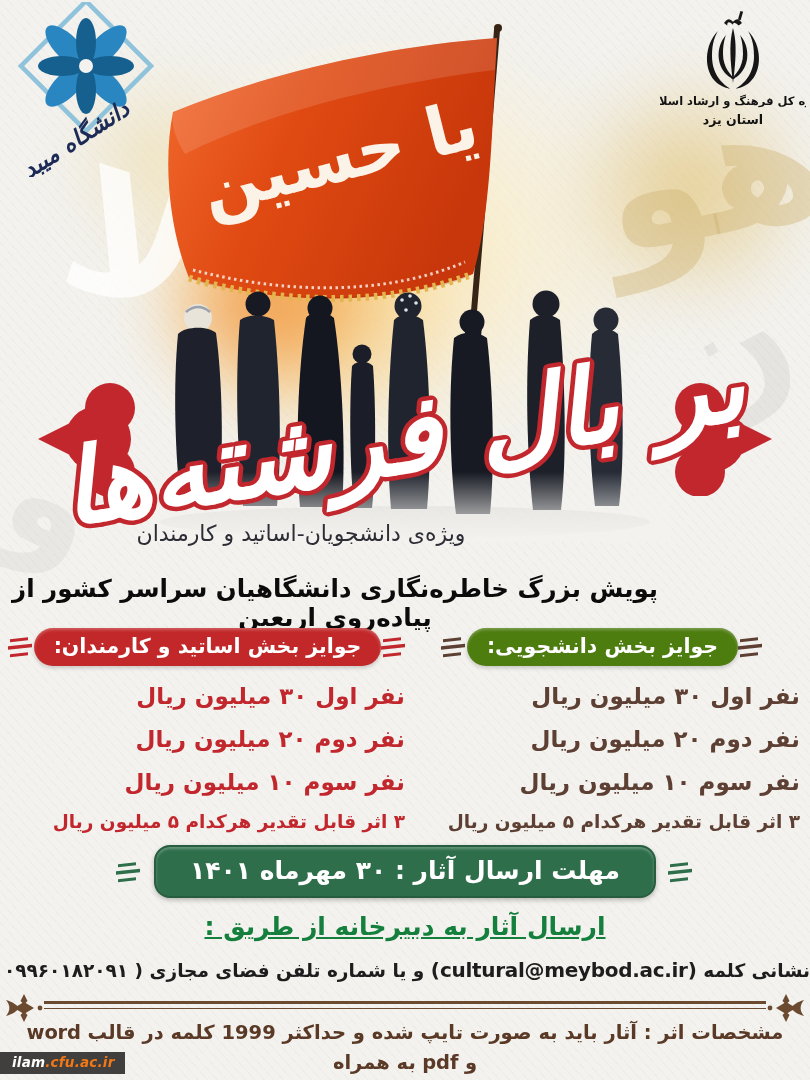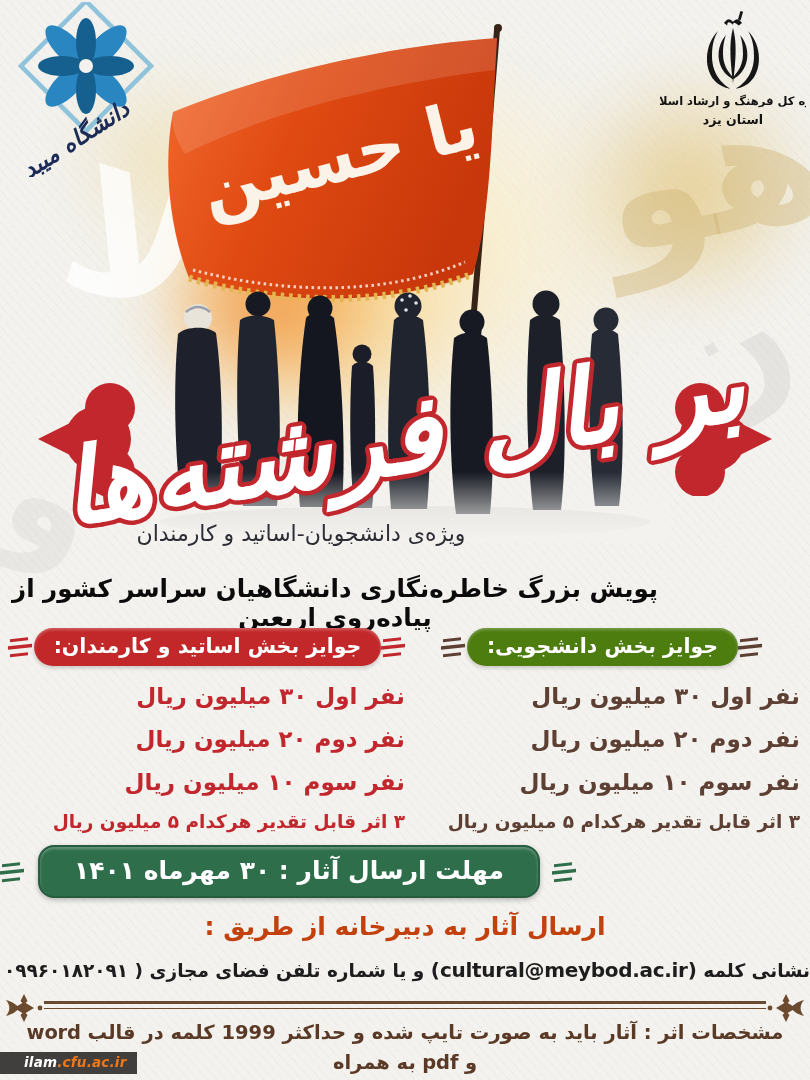--- a/index.html
+++ b/index.html
@@ -46,44 +46,44 @@
   .pill{border-radius:24px;padding:6px 20px 8px;color:#fff;font-size:20.5px;font-weight:bold;
     box-shadow:inset 0 2px 3px rgba(255,255,255,.25), 0 2px 4px rgba(0,0,0,.18);white-space:nowrap;}
   .pill.staff{background:#c2282a;}
   .pill.students{background:#4d7c0f;}
   .col.staff-col{color:#c1272d;}
   .col.students-col{color:#5d4033;}
   .prize-list{margin-top:9px;text-align:right;font-weight:bold;}
   .prize-item{font-size:23px;line-height:43px;white-space:nowrap;}
   .prize-item.small{font-size:18.5px;line-height:36px;}
 
-  .deadline-row{left:0;top:845px;width:810px;z-index:6;display:flex;align-items:center;justify-content:flex-end;gap:12px;color:#2e6e4b;}
+  .deadline-row{left:0;top:845px;width:810px;z-index:6;display:flex;align-items:center;justify-content:center;gap:12px;color:#2e6e4b;}
   .deadline{background:#2e6e4b;border-radius:16px;padding:9px 34px 11px;color:#fff;
     font-size:25px;font-weight:bold;white-space:nowrap;
     box-shadow:inset 0 2px 3px rgba(255,255,255,.28), 0 2px 5px rgba(0,0,0,.25);
     border:2px solid #275e40;}
 
   .submit-heading{left:0;top:912px;width:810px;z-index:6;text-align:center;
-    font-size:25px;font-weight:bold;color:#c2410c;}
+    font-size:25px;font-weight:bold;color:#15803d;text-decoration:underline;}
 
   .contact{left:0;top:958px;width:810px;z-index:6;text-align:center;direction:rtl;
     font-size:18.5px;font-weight:bold;color:#1d1d1d;white-space:nowrap;}
   .contact .latin{font-size:20px;letter-spacing:-.3px;}
 
   .divider{left:6px;top:992px;width:798px;height:34px;z-index:6;}
   .divider .line1{position:absolute;left:38px;right:38px;top:9px;border-top:3px solid #6b4a2f;}
   .divider .line2{position:absolute;left:38px;right:38px;top:16px;border-top:1.5px solid #6b4a2f;}
   .div-end{position:absolute;top:0;}
   .div-end.l{left:0;}
   .div-end.r{right:0;transform:scaleX(-1);}
 
   .specs{left:20px;top:1018px;width:770px;z-index:6;text-align:center;direction:rtl;
     font-size:19.5px;font-weight:bold;color:#5a3a26;line-height:1.55;letter-spacing:-.2px;}
 
-  .watermark{left:0;top:1052px;z-index:7;background:#403f3d;padding:2px 10px 4px 24px;
+  .watermark{left:0;top:1052px;z-index:7;background:#403f3d;padding:2px 10px 4px 12px;
     font-style:italic;font-weight:bold;font-size:13.5px;letter-spacing:.2px;direction:ltr;text-align:right;}
   .watermark .site{color:#ffffff;}
   .watermark .domain{color:#f07818;}
 </style>
 </head>
 <body>
 
 <div id="canvas">
 
   <div class="hatch"></div>

